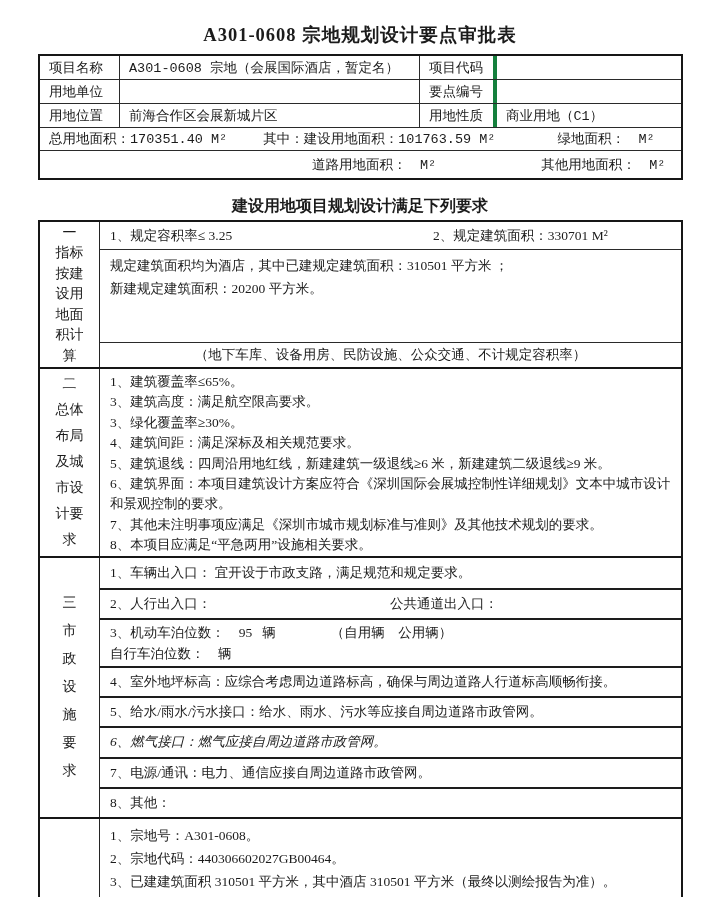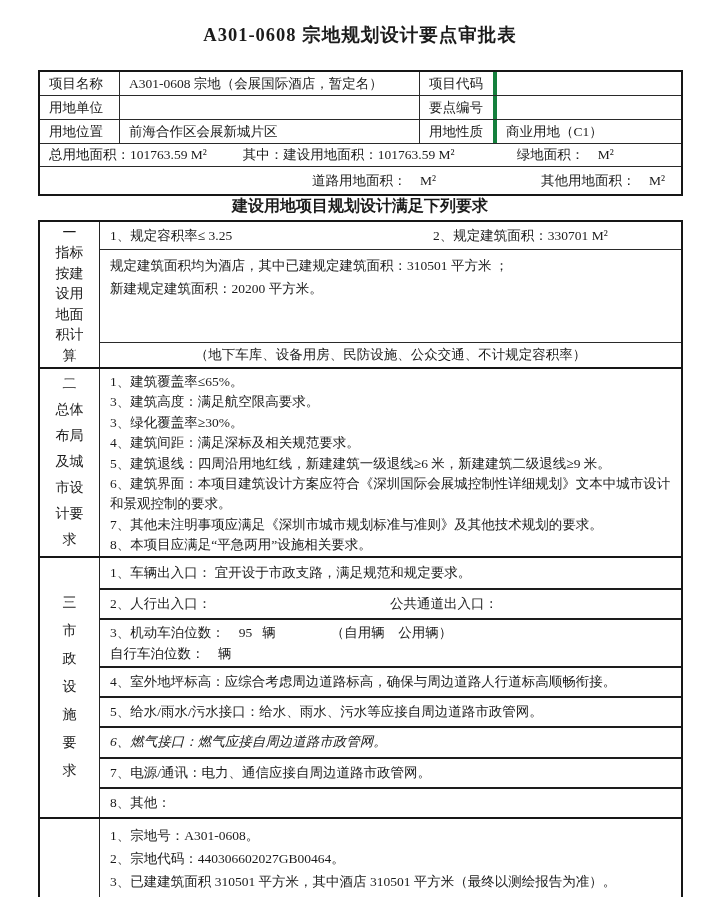--- a/index.html
+++ b/index.html
@@ -18,24 +18,25 @@
     position: absolute;
     top: 22px; left: 0; width: 100%;
     text-align: center;
     font-size: 18.5px;
     font-weight: bold;
     letter-spacing: 1px;
   }
   
   .info-table {
     position: absolute;
-    left: 38px; top: 70px;
+    left: 38px; top: 54px;
     width: 645px;
     border: 2.5px solid #161616;
     font-size: 13.5px;
+    font-family: Liberation Mono, monospace;
   }
   .i-row { display: flex; height: 24px; border-bottom: 1px solid #2a2a2a; }
   .i-row > div { display: flex; align-items: center; padding-left: 9px; }
   .i-label  { width: 80px;  border-right: 1px solid #2a2a2a; }
   .i-value  { width: 300px; border-right: 1px solid #2a2a2a; }
   .i-label2 { width: 77px;  border-right: 4px solid #15803d; }
   .i-value2 { flex: 1; }
   .i-area1 { display: flex; align-items: center; height: 23px; border-bottom: 1px solid #2a2a2a; }
   .i-area1 span, .i-area2 span { white-space: pre; }
   .i-area1 .a-total { margin-left: 9px; }
@@ -124,21 +125,21 @@
       <div class="i-label2">要点编号</div>
       <div class="i-value2"></div>
     </div>
     <div class="i-row">
       <div class="i-label">用地位置</div>
       <div class="i-value">前海合作区会展新城片区</div>
       <div class="i-label2">用地性质</div>
       <div class="i-value2">商业用地（C1）</div>
     </div>
     <div class="i-area1">
-      <span class="a-total">总用地面积：101763.59 M²</span>
+      <span class="a-total">总用地面积：170351.40 M²</span>
       <span class="a-among">其中：建设用地面积：101763.59 M²</span>
       <span class="a-green">绿地面积：　M²</span>
     </div>
     <div class="i-area2">
       <span class="a-road">道路用地面积：　M²</span>
       <span class="a-other">其他用地面积：　M²</span>
     </div>
   </div>
 
   <div class="req-title">建设用地项目规划设计满足下列要求</div>

